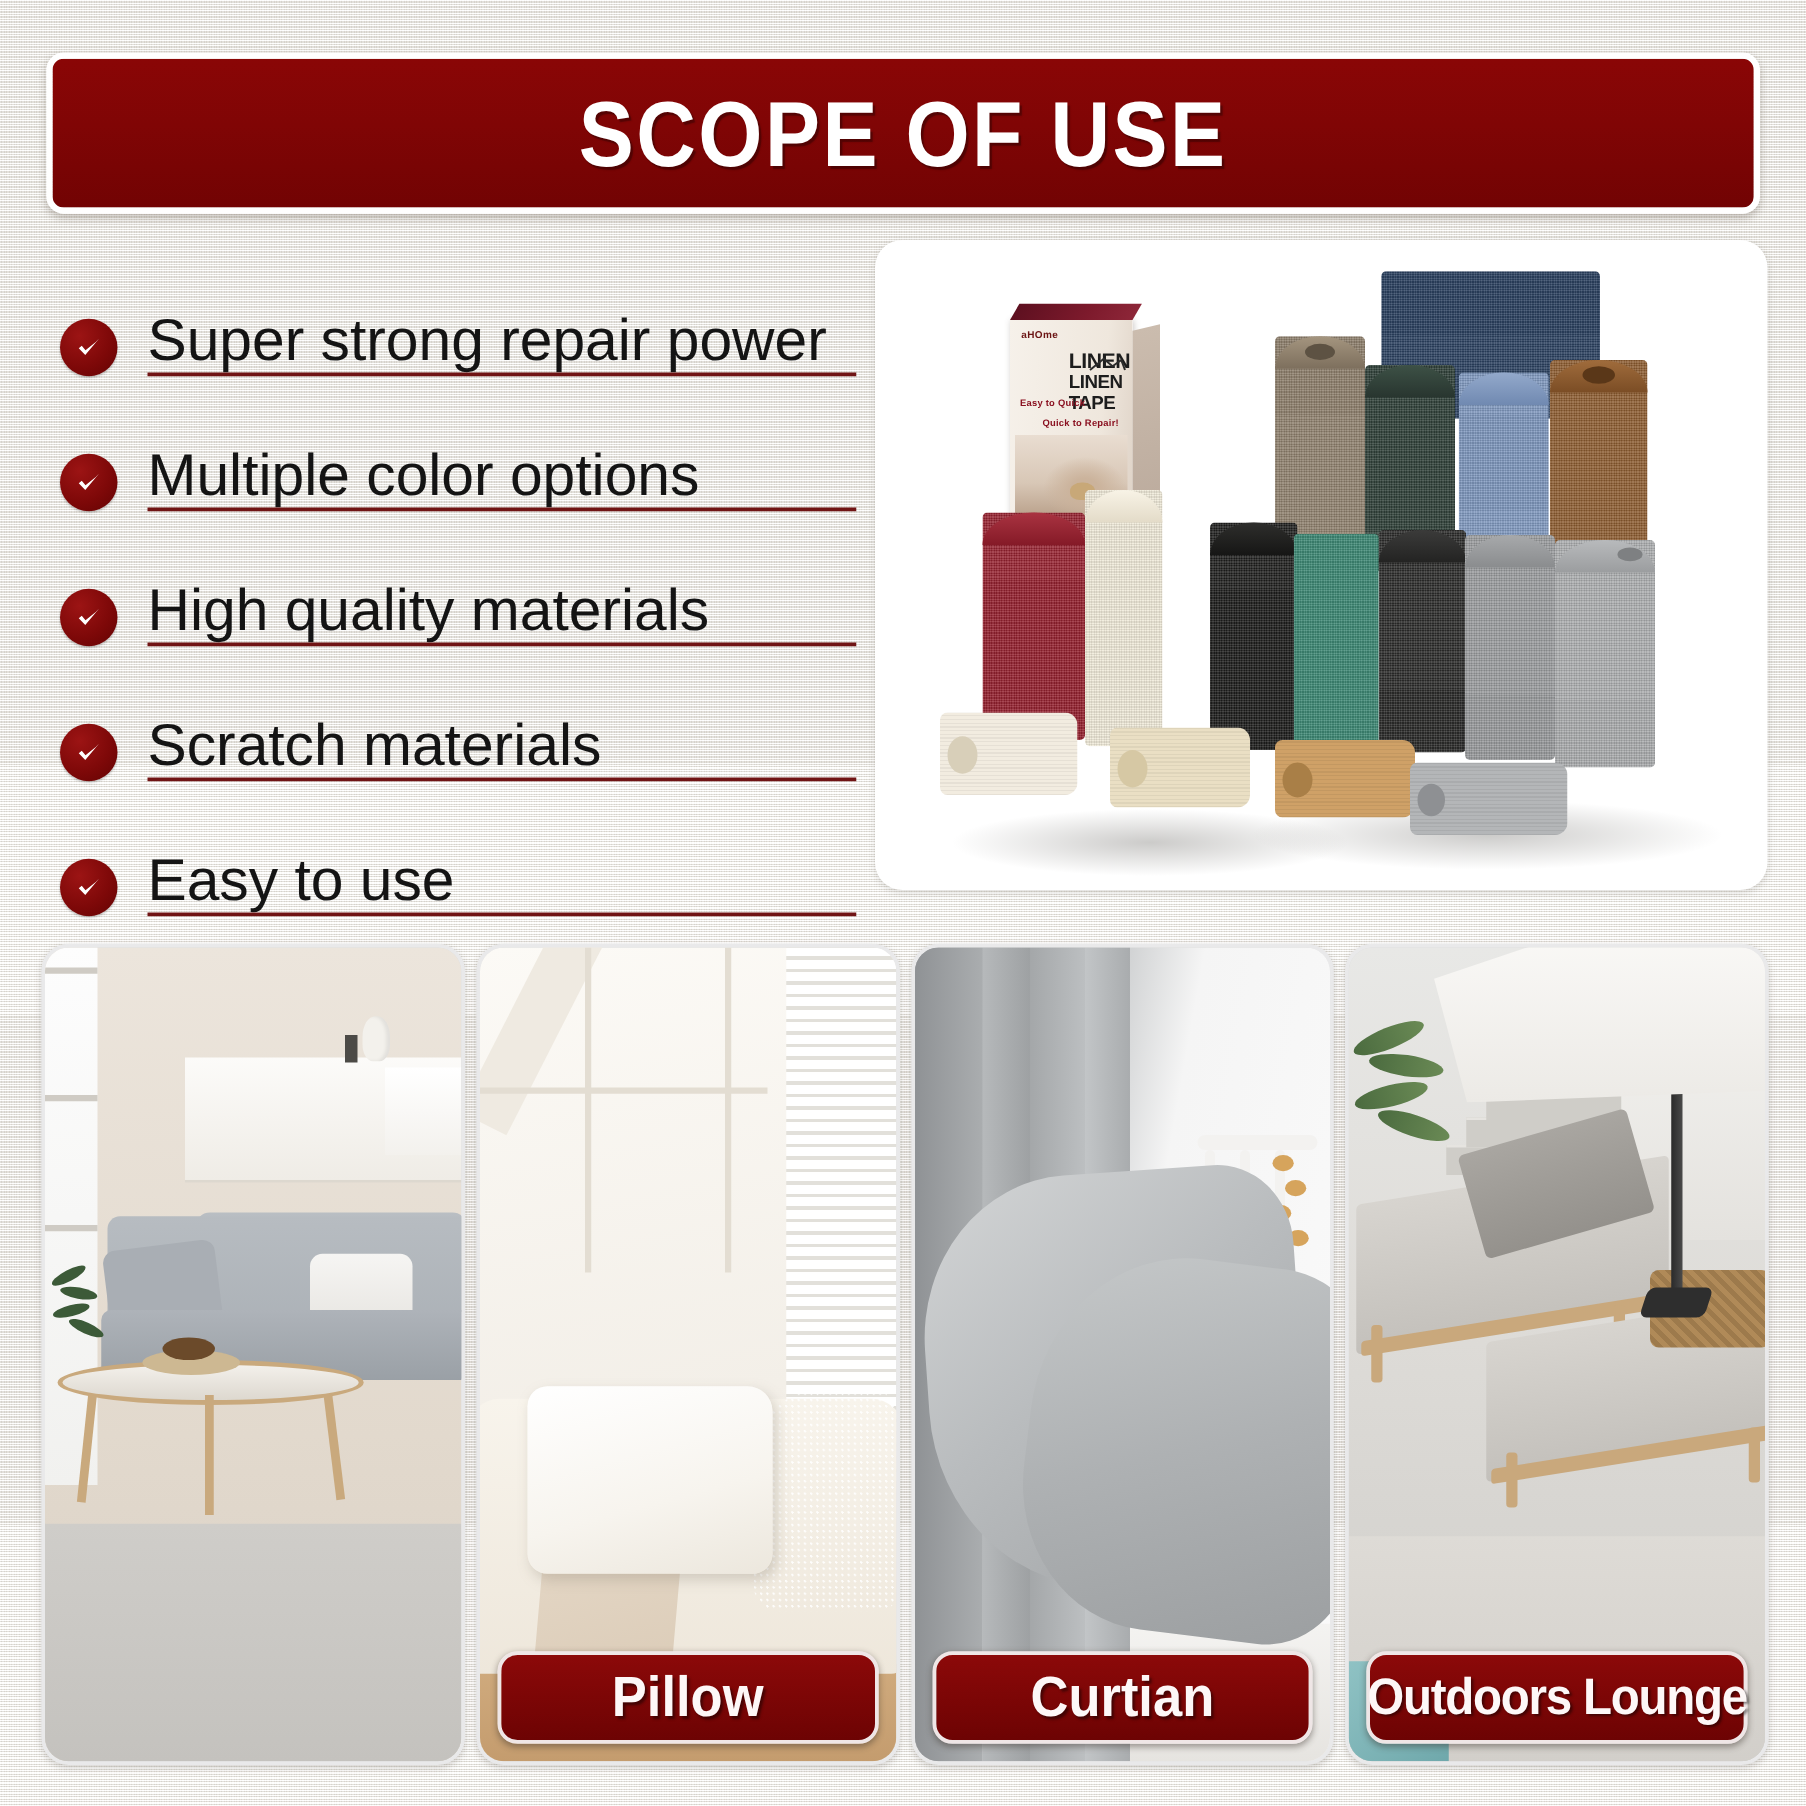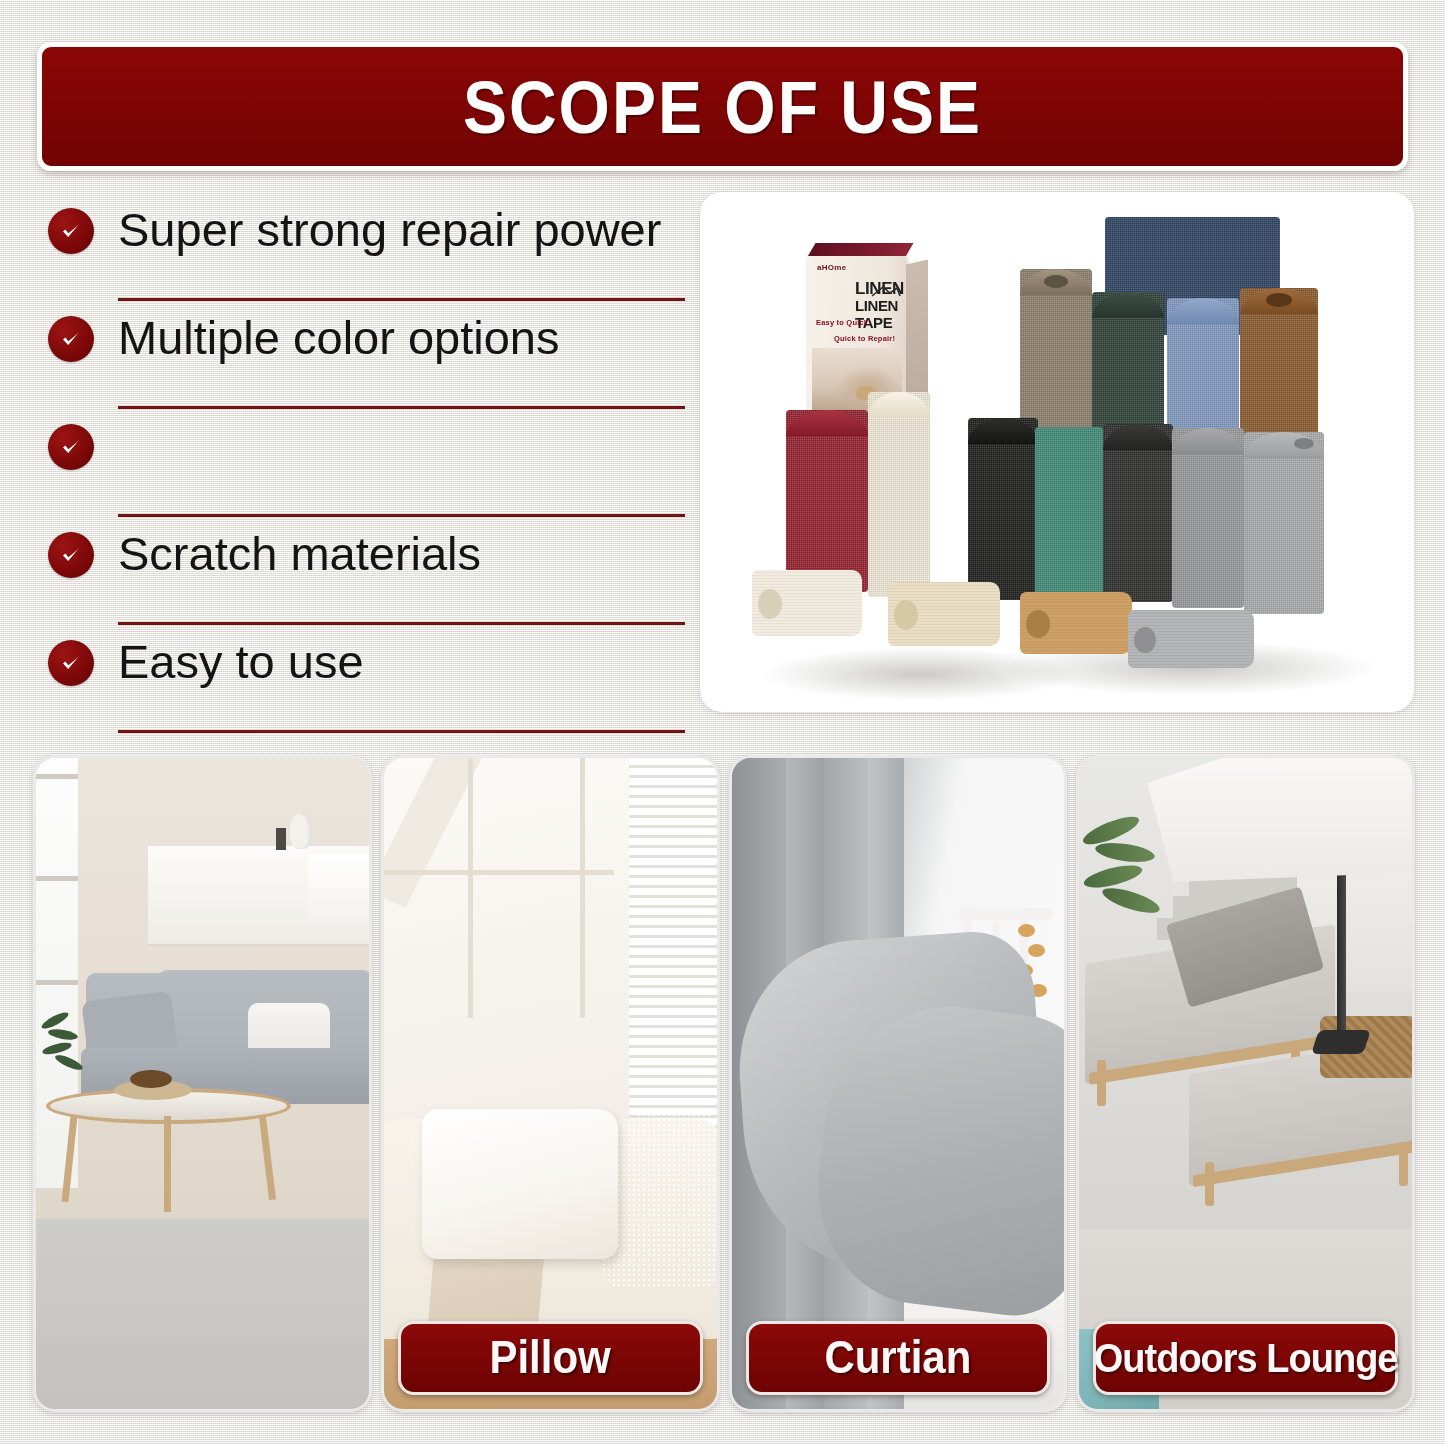--- a/index.html
+++ b/index.html
@@ -56,21 +56,21 @@
     position: absolute;
     left: 40px;
     top: 193px;
     width: 645px;
     height: 540px;
   }
   .feature-row {
     position: relative;
     height: 108px;
     display: flex;
-    align-items: flex-start;
+    align-items: flex-end;
     padding-top: 8px;
     box-sizing: border-box;
   }
   .check-badge {
     width: 46px;
     height: 46px;
     border-radius: 50%;
     background: radial-gradient(circle at 34% 30%, #9c1414 0%, #7d0808 58%, #620303 100%);
     flex: 0 0 auto;
     margin-top: 7px;
@@ -397,20 +397,21 @@
       <div class="feature-text">Multiple color options</div>
       <div class="feature-divider"></div>
     </div>
 
     <div class="feature-row">
       <div class="check-badge">
         <svg width="28" height="28" viewBox="0 0 28 28" aria-hidden="true">
           <path d="M6 14.5 L11.2 20 L22.5 6.5 L19.6 9.6 L11.4 16.2 L8.4 12.6 Z" fill="#ffffff"></path>
         </svg>
       </div>
+      <div class="feature-text">High quality materials</div>
       <div class="feature-divider"></div>
     </div>
 
     <div class="feature-row">
       <div class="check-badge">
         <svg width="28" height="28" viewBox="0 0 28 28" aria-hidden="true">
           <path d="M6 14.5 L11.2 20 L22.5 6.5 L19.6 9.6 L11.4 16.2 L8.4 12.6 Z" fill="#ffffff"></path>
         </svg>
       </div>
       <div class="feature-text">Scratch materials</div>

